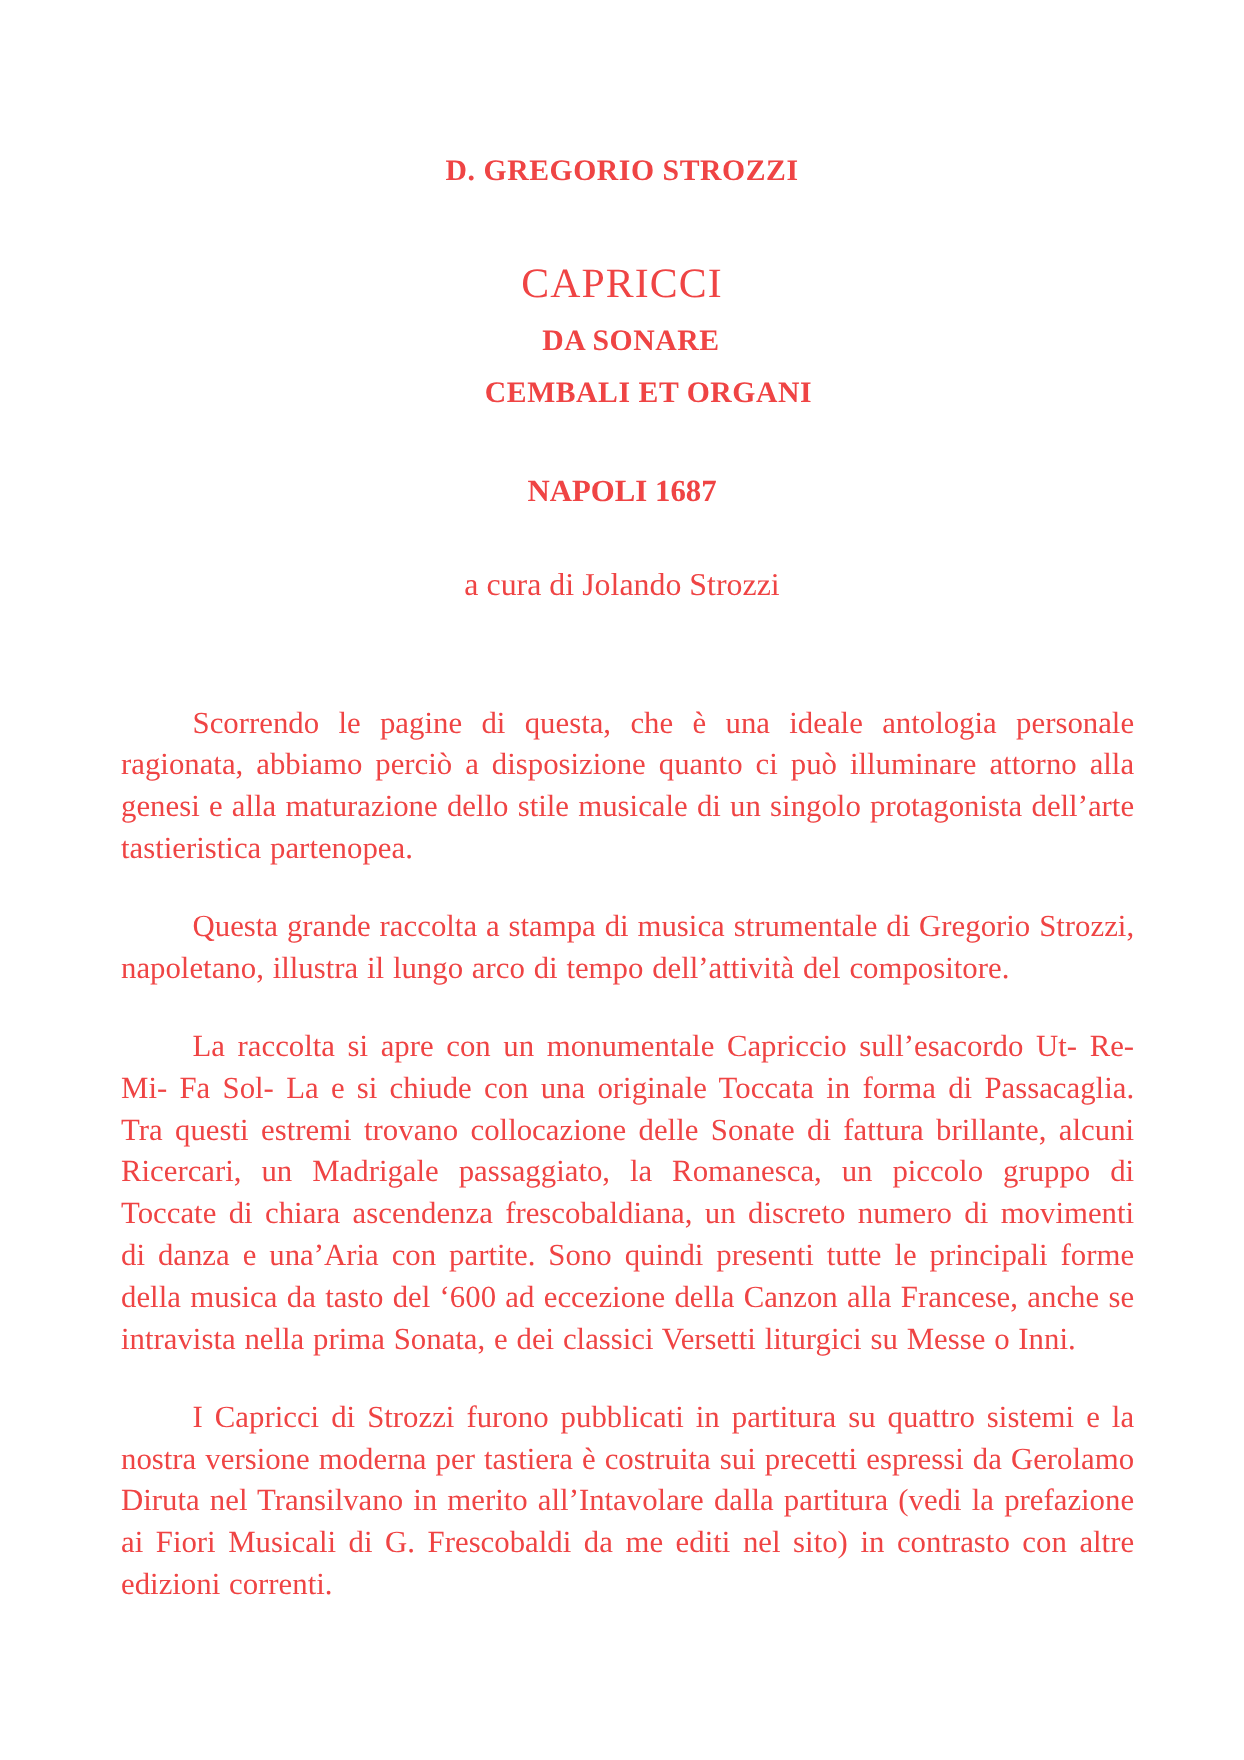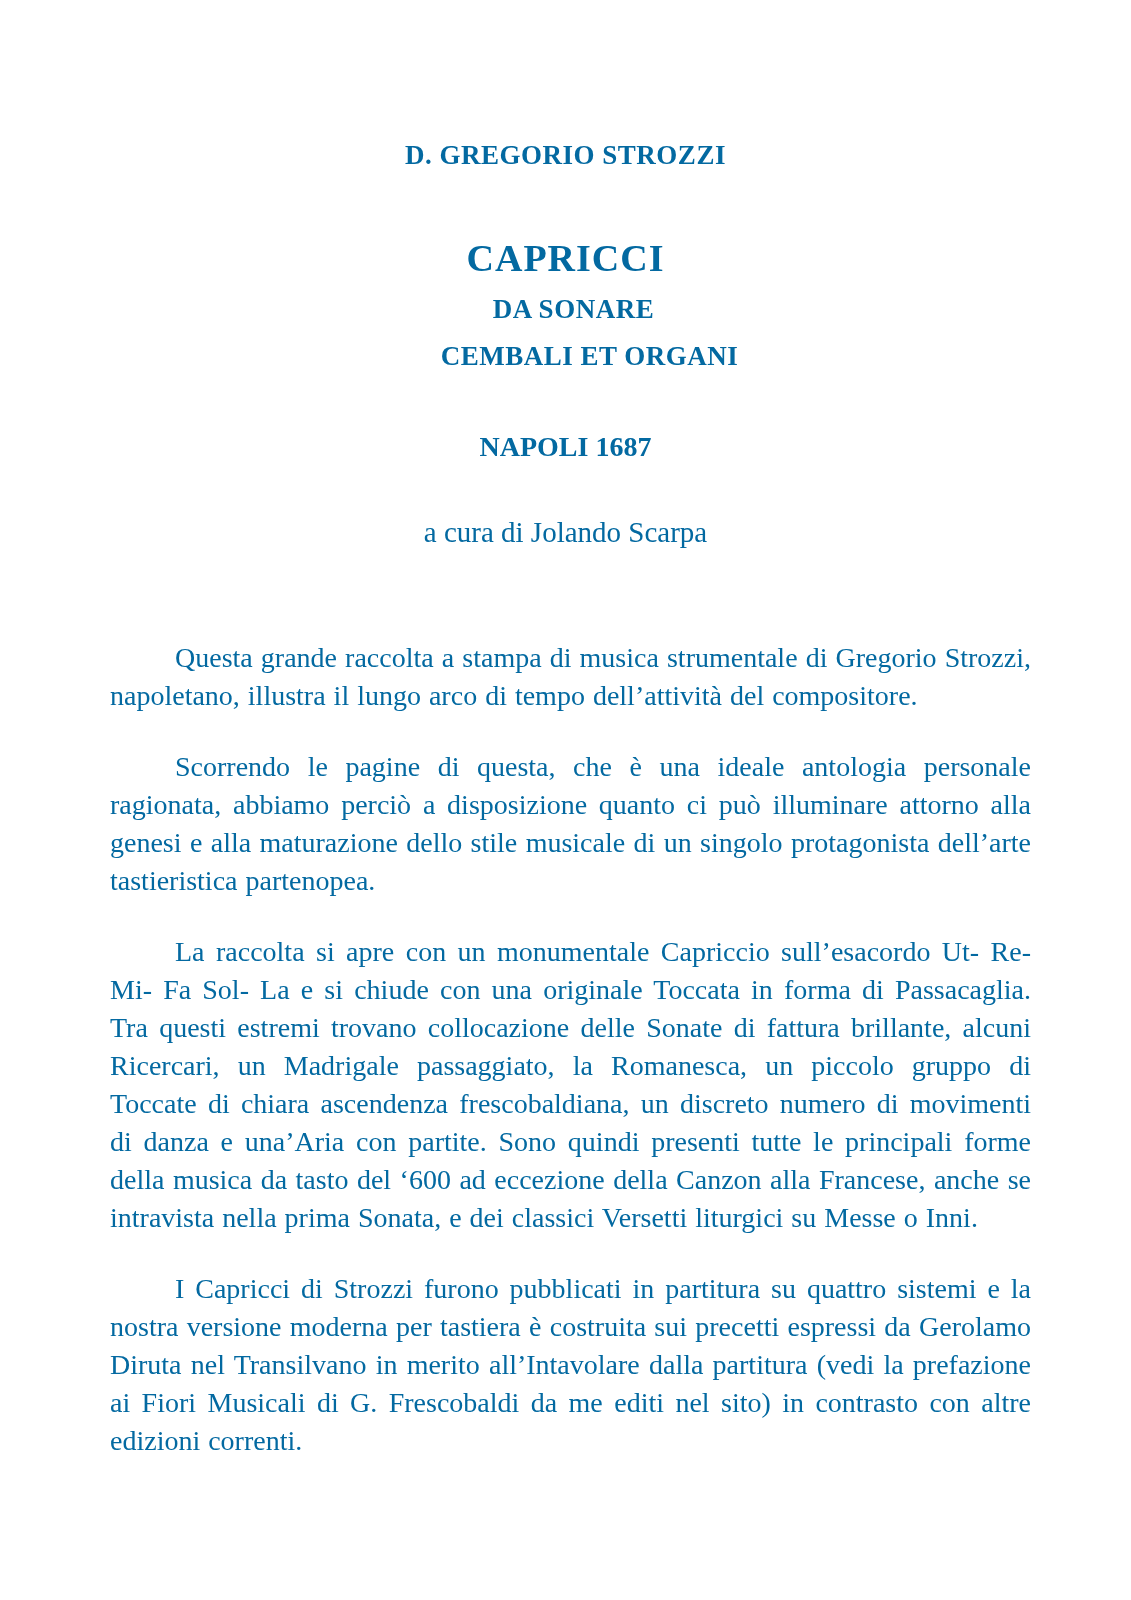--- a/index.html
+++ b/index.html
@@ -6,39 +6,39 @@
     margin: 0;
     padding: 0;
     background: #ffffff;
   }
   .page {
     position: relative;
     width: 1131px;
     height: 1600px;
     margin: 0 auto;
     background: #ffffff;
-    color: #0369a1;
+    color: #ef4444;
     font-family: "Liberation Serif", "DejaVu Serif", serif;
     overflow: hidden;
     box-sizing: border-box;
   }
   .title-block {
     text-align: center;
   }
   .author-line {
     margin: 142px 0 0 0;
     font-size: 27px;
     font-weight: bold;
     line-height: 1;
     letter-spacing: 0.5px;
   }
   .main-title {
     margin: 70px 0 0 0;
     font-size: 38px;
-    font-weight: bold;
+    font-weight: normal;
     line-height: 1;
     letter-spacing: 1px;
   }
   .subtitle-line1 {
     margin: 19px 0 0 16px;
     font-size: 27px;
     font-weight: bold;
     line-height: 1;
     letter-spacing: 0.5px;
   }
@@ -84,26 +84,26 @@
     <div class="author-line">D. GREGORIO STROZZI</div>
 
     <div class="main-title">CAPRICCI</div>
 
     <div class="subtitle-line1">DA SONARE</div>
 
     <div class="subtitle-line2">CEMBALI ET ORGANI</div>
 
     <div class="place-year">NAPOLI 1687</div>
 
-    <div class="editor-line">a cura di Jolando Scarpa</div>
+    <div class="editor-line">a cura di Jolando Strozzi</div>
   </div>
 
   <div class="body-text">
+    <p>Scorrendo le pagine di questa, che è una ideale antologia personale ragionata, abbiamo perciò a disposizione quanto ci può illuminare attorno alla genesi e alla maturazione dello stile musicale di un singolo protagonista dell’arte tastieristica partenopea.</p>
+
     <p>Questa grande raccolta a stampa di musica strumentale di Gregorio Strozzi, napoletano, illustra il lungo arco di tempo dell’attività del compositore.</p>
-
-    <p>Scorrendo le pagine di questa, che è una ideale antologia personale ragionata, abbiamo perciò a disposizione quanto ci può illuminare attorno alla genesi e alla maturazione dello stile musicale di un singolo protagonista dell’arte tastieristica partenopea.</p>
 
     <p>La raccolta si apre con un monumentale Capriccio sull’esacordo Ut- Re- Mi- Fa Sol- La e si chiude con una originale Toccata in forma di Passacaglia. Tra questi estremi trovano collocazione delle Sonate di fattura brillante, alcuni Ricercari, un Madrigale passaggiato, la Romanesca, un piccolo gruppo di Toccate di chiara ascendenza frescobaldiana, un discreto numero di movimenti di danza e una’Aria con partite. Sono quindi presenti tutte le principali forme della musica da tasto del ‘600 ad eccezione della Canzon alla Francese, anche se intravista nella prima Sonata, e dei classici Versetti liturgici su Messe o Inni.</p>
 
     <p>I Capricci di Strozzi furono pubblicati in partitura su quattro sistemi e la nostra versione moderna per tastiera è costruita sui precetti espressi da Gerolamo Diruta nel Transilvano in merito all’Intavolare dalla partitura (vedi la prefazione ai Fiori Musicali di G. Frescobaldi da me editi nel sito) in contrasto con altre edizioni correnti.</p>
   </div>
 
 </div>
 
 </body></html>

